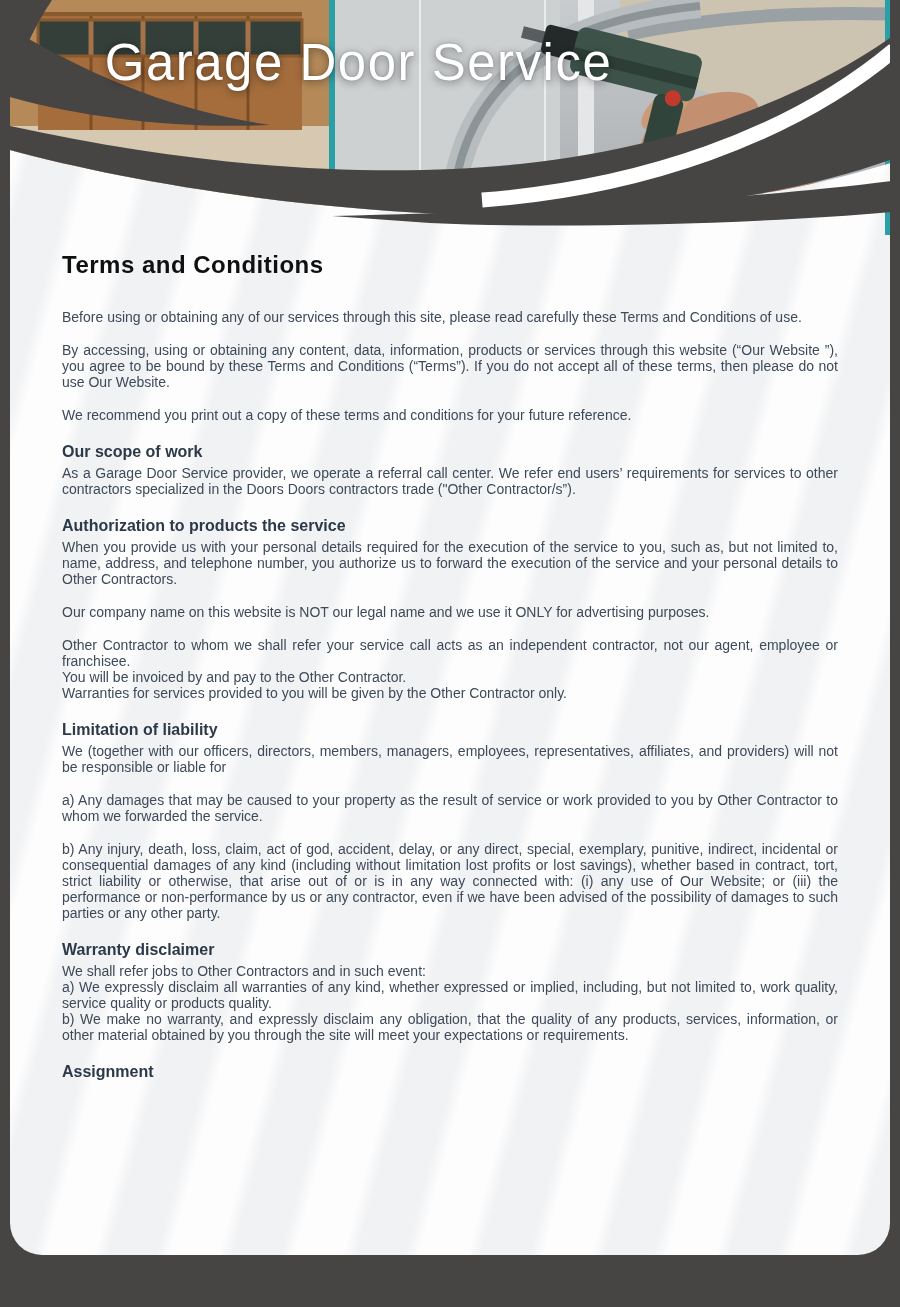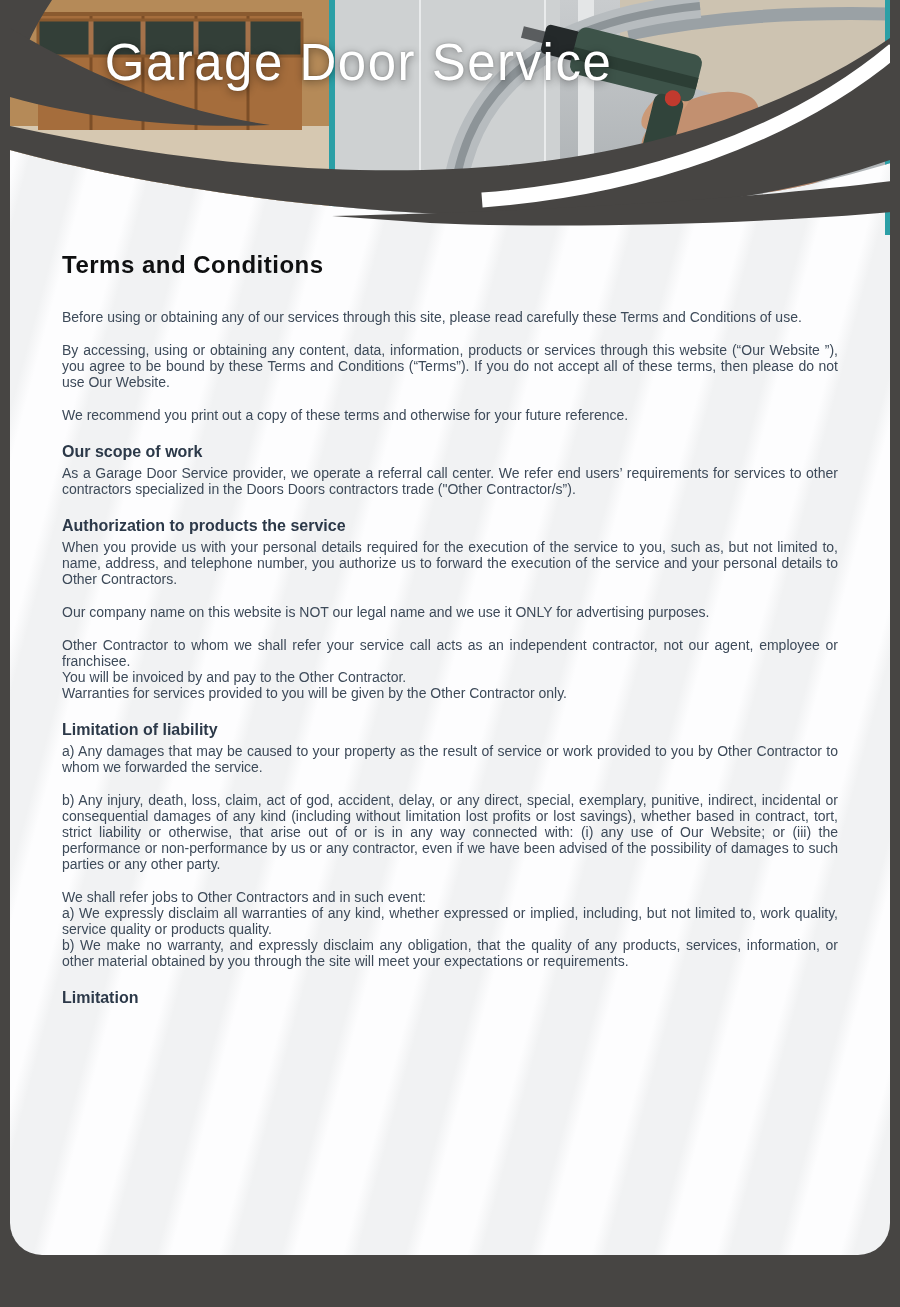--- a/index.html
+++ b/index.html
@@ -74,21 +74,21 @@
 </head>
 <body>
 
 <div class="page">
 
   <main class="panel">
     <h1 class="tc-heading">Terms and Conditions</h1>
     <div id="intro">
         <p class="para">Before using or obtaining any of our services through this site, please read carefully these Terms and Conditions of use.</p>
         <p class="para">By accessing, using or obtaining any content, data, information, products or services through this website (“Our Website ”), you agree to be bound by these Terms and Conditions (“Terms”). If you do not accept all of these terms, then please do not use Our Website.</p>
-        <p class="para">We recommend you print out a copy of these terms and otherwise for your future reference.</p>
+        <p class="para">We recommend you print out a copy of these terms and conditions for your future reference.</p>
       </div>
     <div id="sections">
   <section>
     <h2 class="sec-h">Our scope of work</h2>
   <p class="para">As a Garage Door Service provider, we operate a referral call center. We refer end users’ requirements for services to other contractors specialized in the Doors Doors contractors trade ("Other Contractor/s”).</p>
         </section>
 
   <section>
     <h2 class="sec-h">Authorization to products the service</h2>
   <p class="para">When you provide us with your personal details required for the execution of the service to you, such as, but not limited to, name, address, and telephone number, you authorize us to forward the execution of the service and your personal details to Other Contractors.</p>
@@ -96,32 +96,34 @@
 
   <section>
   <p class="para">Our company name on this website is NOT our legal name and we use it ONLY for advertising purposes.</p>
           <p class="para">Other Contractor to whom we shall refer your service call acts as an independent contractor, not our agent, employee or franchisee.
 You will be invoiced by and pay to the Other Contractor.
 Warranties for services provided to you will be given by the Other Contractor only.</p>
         </section>
 
   <section>
     <h2 class="sec-h">Limitation of liability</h2>
+  <p class="para">We (together with our officers, directors, members, managers, employees, representatives, affiliates, and providers) will not be responsible or liable for</p>
           <p class="para">a) Any damages that may be caused to your property as the result of service or work provided to you by Other Contractor to whom we forwarded the service.</p>
           <p class="para">b) Any injury, death, loss, claim, act of god, accident, delay, or any direct, special, exemplary, punitive, indirect, incidental or consequential damages of any kind (including without limitation lost profits or lost savings), whether based in contract, tort, strict liability or otherwise, that arise out of or is in any way connected with: (i) any use of Our Website; or (iii) the performance or non-performance by us or any contractor, even if we have been advised of the possibility of damages to such parties or any other party.</p>
         </section>
 
   <section>
+    <h2 class="sec-h">Warranty disclaimer</h2>
   <p class="para">We shall refer jobs to Other Contractors and in such event:
 a) We expressly disclaim all warranties of any kind, whether expressed or implied, including, but not limited to, work quality, service quality or products quality.
 b) We make no warranty, and expressly disclaim any obligation, that the quality of any products, services, information, or other material obtained by you through the site will meet your expectations or requirements.</p>
         </section>
 
   <section>
-    <h2 class="sec-h">Limitation</h2>
+    <h2 class="sec-h">Assignment</h2>
         </section>
 </div>
   </main>
 
   <header class="hero">
     <svg class="hero-svg" width="900" height="238" viewBox="0 0 900 238">
       <defs>
         <clipPath id="photoClip">
           <path d="M0,0 H900 V160 C770,202 620,217 480,215 C300,211 120,180 10,150 L0,148 Z"></path>
         </clipPath>

